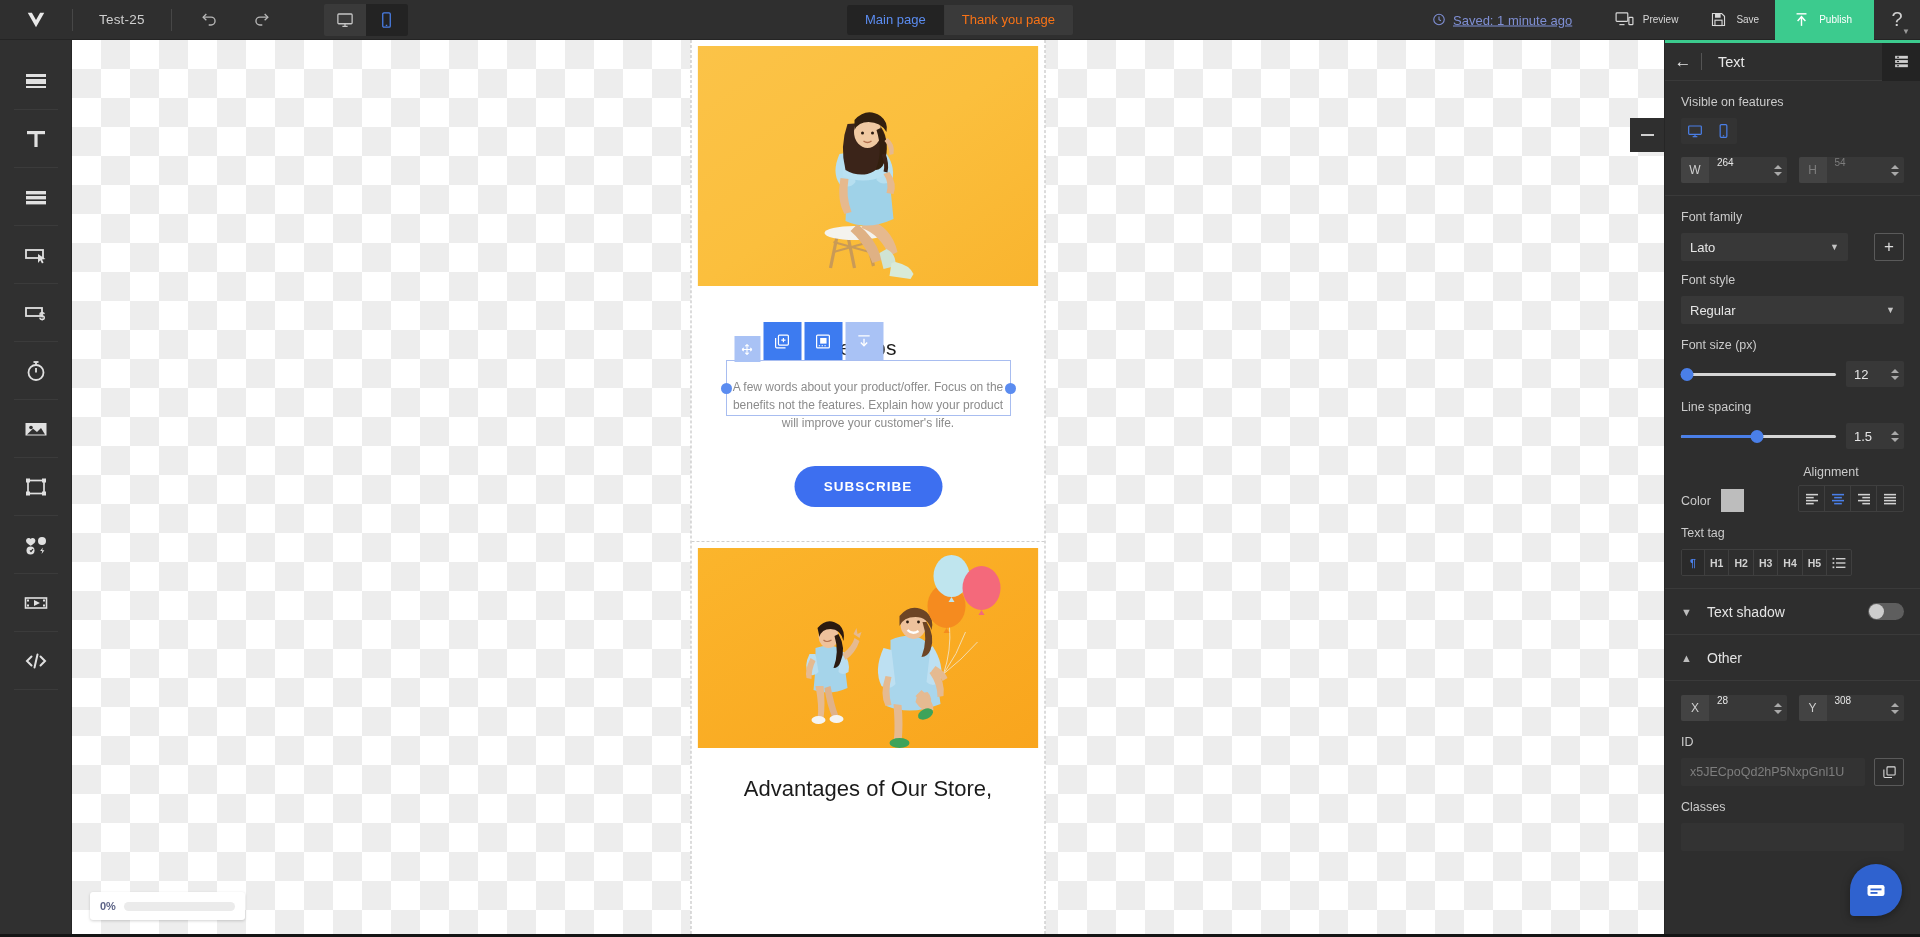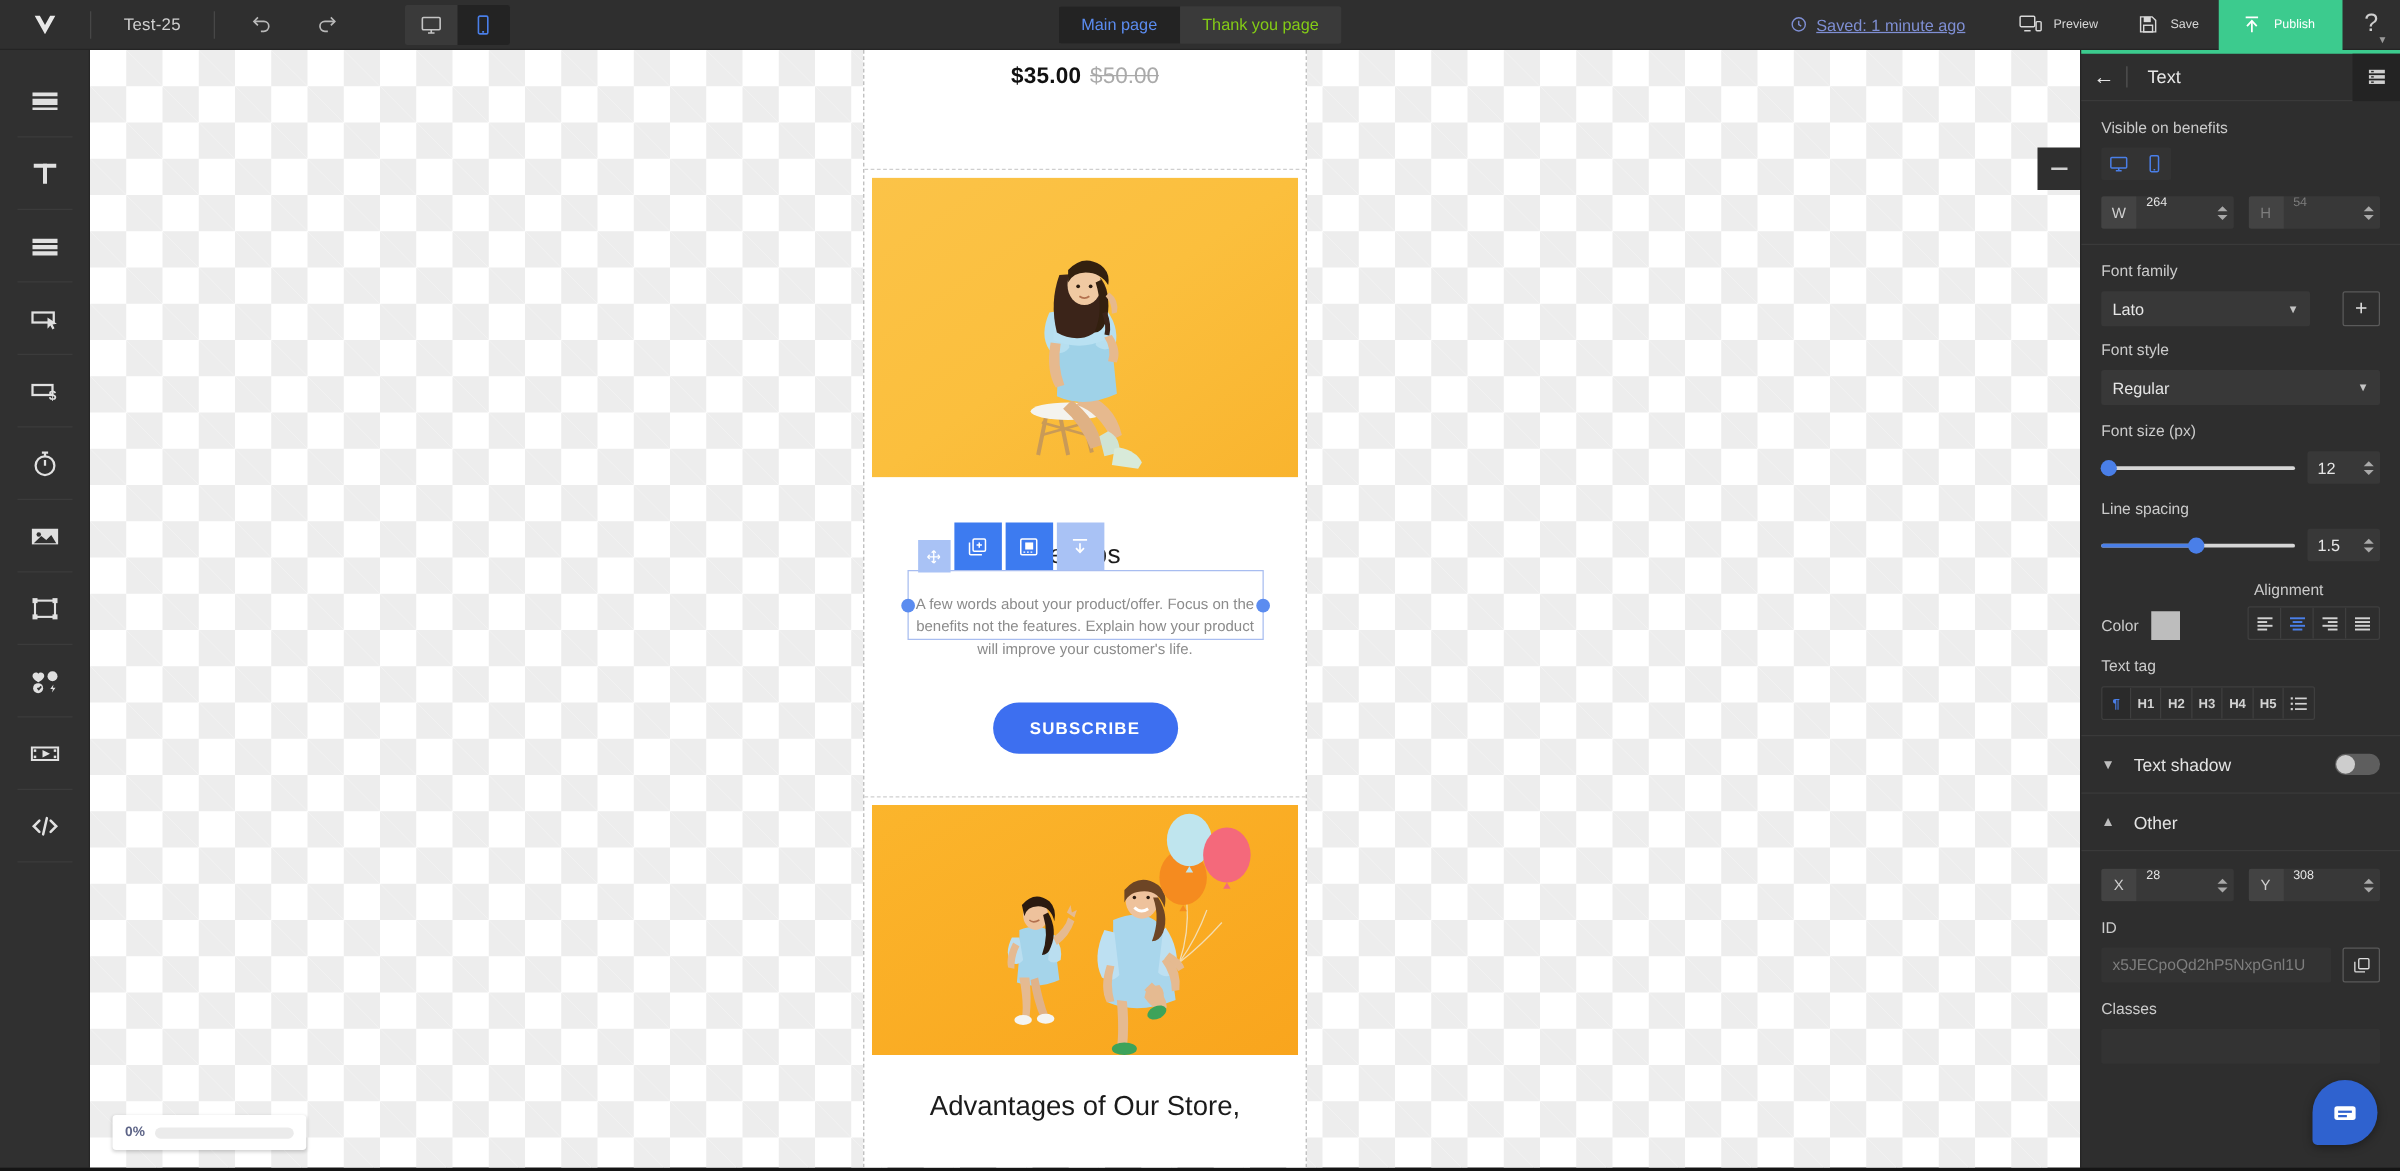--- a/index.html
+++ b/index.html
@@ -28,21 +28,21 @@
   .undo-group { display: flex; gap: 12px; margin-left: 18px; }
   .device-group { display: flex; margin-left: 42px; background: #3a3a3a; border-radius: 2px; overflow: hidden; }
   .device-btn { width: 42px; height: 32px; display: flex; align-items: center; justify-content: center; color: #c5c5c5; cursor: pointer; }
   .device-btn.active { background: #232323; color: #4a7fe8; }
 
   .pagetabs {
     position: absolute; left: 50%; transform: translateX(-50%);
     display: flex; background: #3a3a3a; border-radius: 2px; overflow: hidden; height: 30px;
   }
   .pagetab {
-    padding: 0 18px; height: 30px; line-height: 30px; font-size: 13px; color: #84cc16; cursor: pointer; white-space: nowrap;
+    padding: 0 18px; height: 30px; line-height: 30px; font-size: 13px; color: #f97316; cursor: pointer; white-space: nowrap;
   }
   .pagetab.active { background: #232323; color: #5b8cf0; }
 
   .saved-status {
     position: absolute; left: 1432px; top: 50%; transform: translateY(-50%);
     display: flex; align-items: center; gap: 7px;
     color: #7f8fd4; font-size: 13px; text-decoration: underline; cursor: pointer; white-space: nowrap;
   }
 
   .topbar-right { margin-left: auto; display: flex; align-items: stretch; height: 40px; }
@@ -415,24 +415,20 @@
     <div class="canvas-wrap">
 
       <div class="rebuild-btn">REBUILD MOBILE</div>
 
       <div class="collapse-btn">
           <i></i>
         </div>
 
       <div class="page">
 
-        <div class="sec price-sec">
-          <span class="price-now">$35.00</span>
-          <span class="price-old">$50.00</span>
-        </div>
 
         <div class="img-block">
           <svg width="341" height="240" viewBox="0 0 341 240">
             <defs>
               <linearGradient id="bg1" x1="0" y1="0" x2="1" y2="1">
                 <stop offset="0" stop-color="#fbc348"></stop>
                   <stop offset="0.5" stop-color="#fbbf3d"></stop>
                   <stop offset="1" stop-color="#f9b42e"></stop>
               </linearGradient>
             </defs>
@@ -597,21 +593,21 @@
             <rect x="5.5" y="5.2" width="3" height="1.6" fill="#2e2e2e"></rect>
             <rect x="5.5" y="11.2" width="3" height="1.6" fill="#2e2e2e"></rect>
             <rect x="5.5" y="17.2" width="3" height="1.6" fill="#2e2e2e"></rect>
           </svg>
         </div>
       </div>
 
       <div class="rp-body">
 
         <div class="rp-sec">
-          <div class="rp-label">Visible on benefits</div>
+          <div class="rp-label">Visible on features</div>
           <div class="vp-group">
             <div class="vp-btn">
               <svg width="16" height="16" viewBox="0 0 24 24" fill="none" stroke="currentColor" stroke-width="1.8">
                 <rect x="2.5" y="4.5" width="19" height="12.5" rx="1.2"></rect>
                   <path d="M8.5 20.5h7"></path>
                   <path d="M12 17v3.5"></path>
               </svg>
             </div>
             <div class="vp-btn">
               <svg width="13" height="16" viewBox="0 0 16 24" fill="none" stroke="currentColor" stroke-width="1.8">

